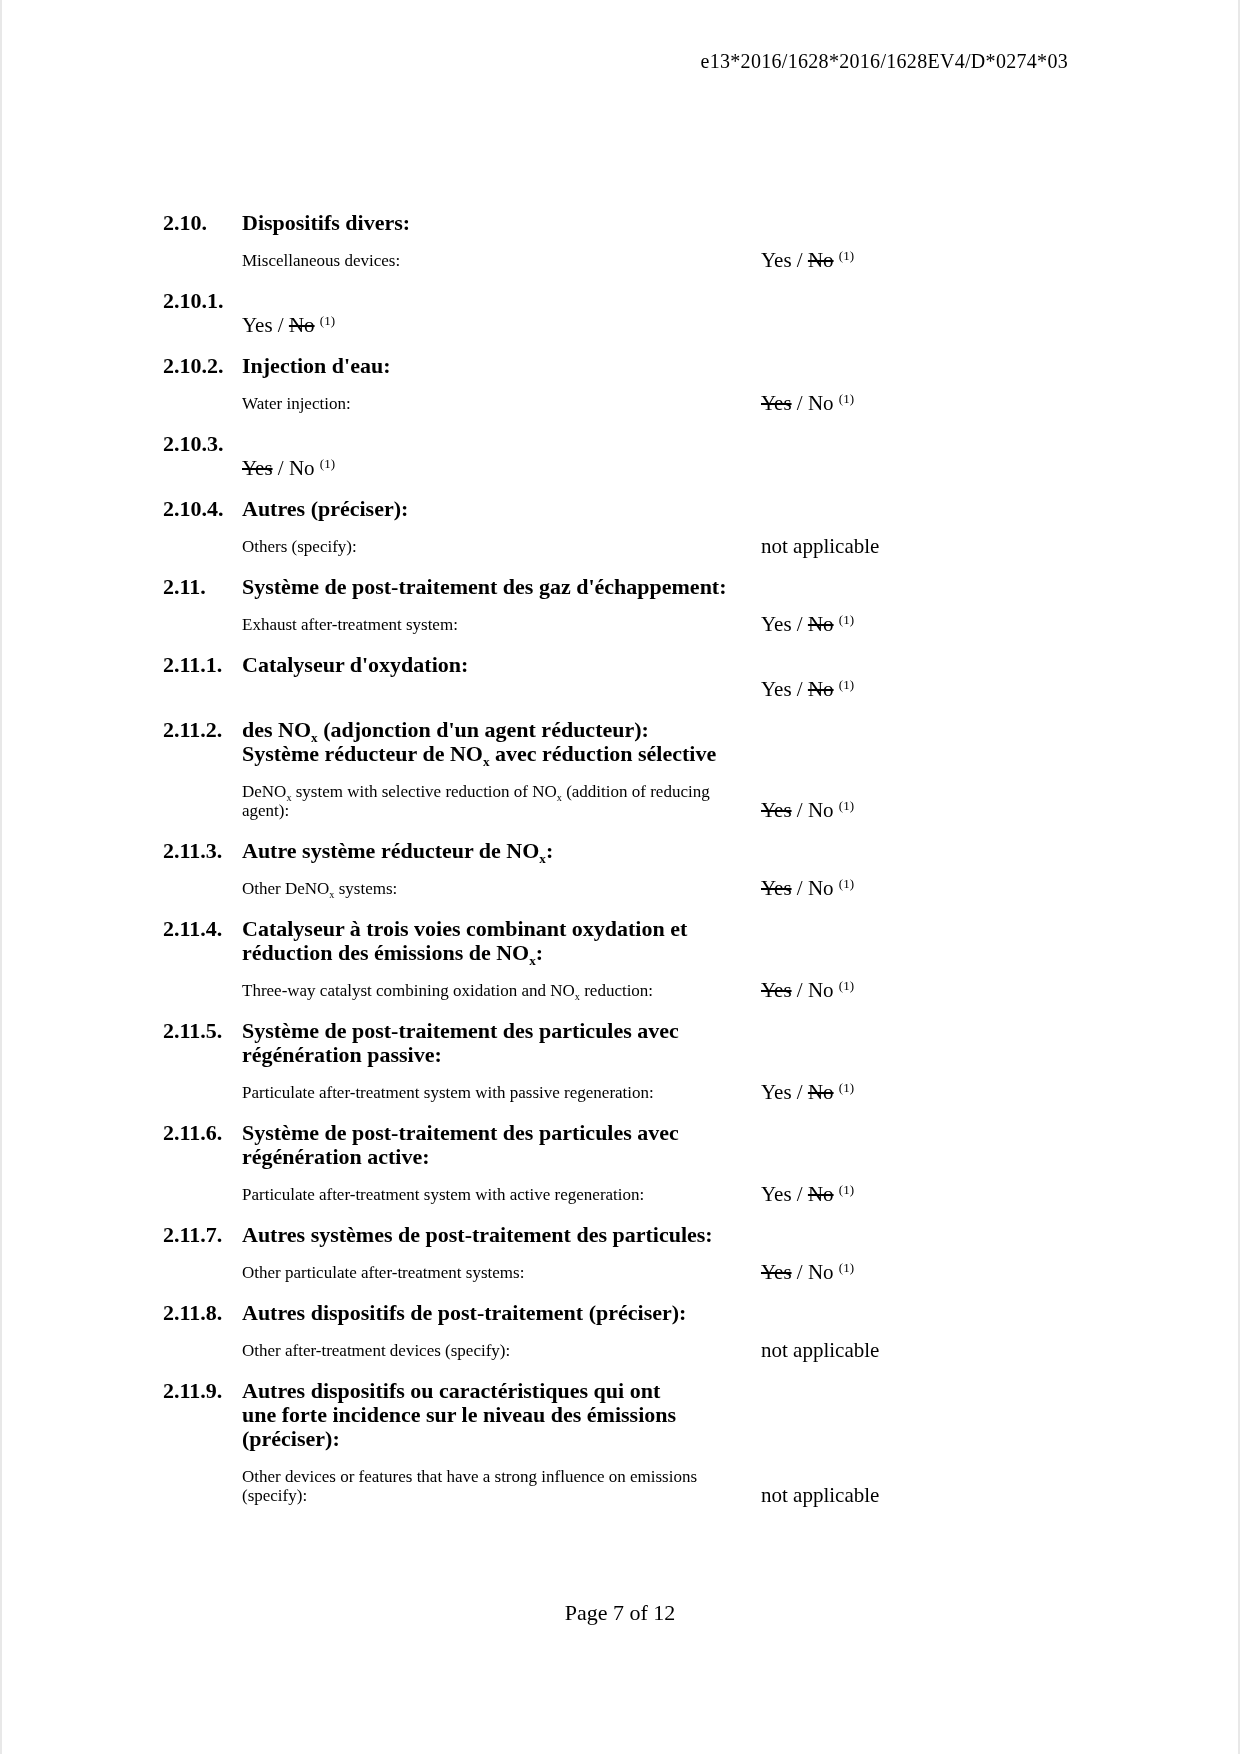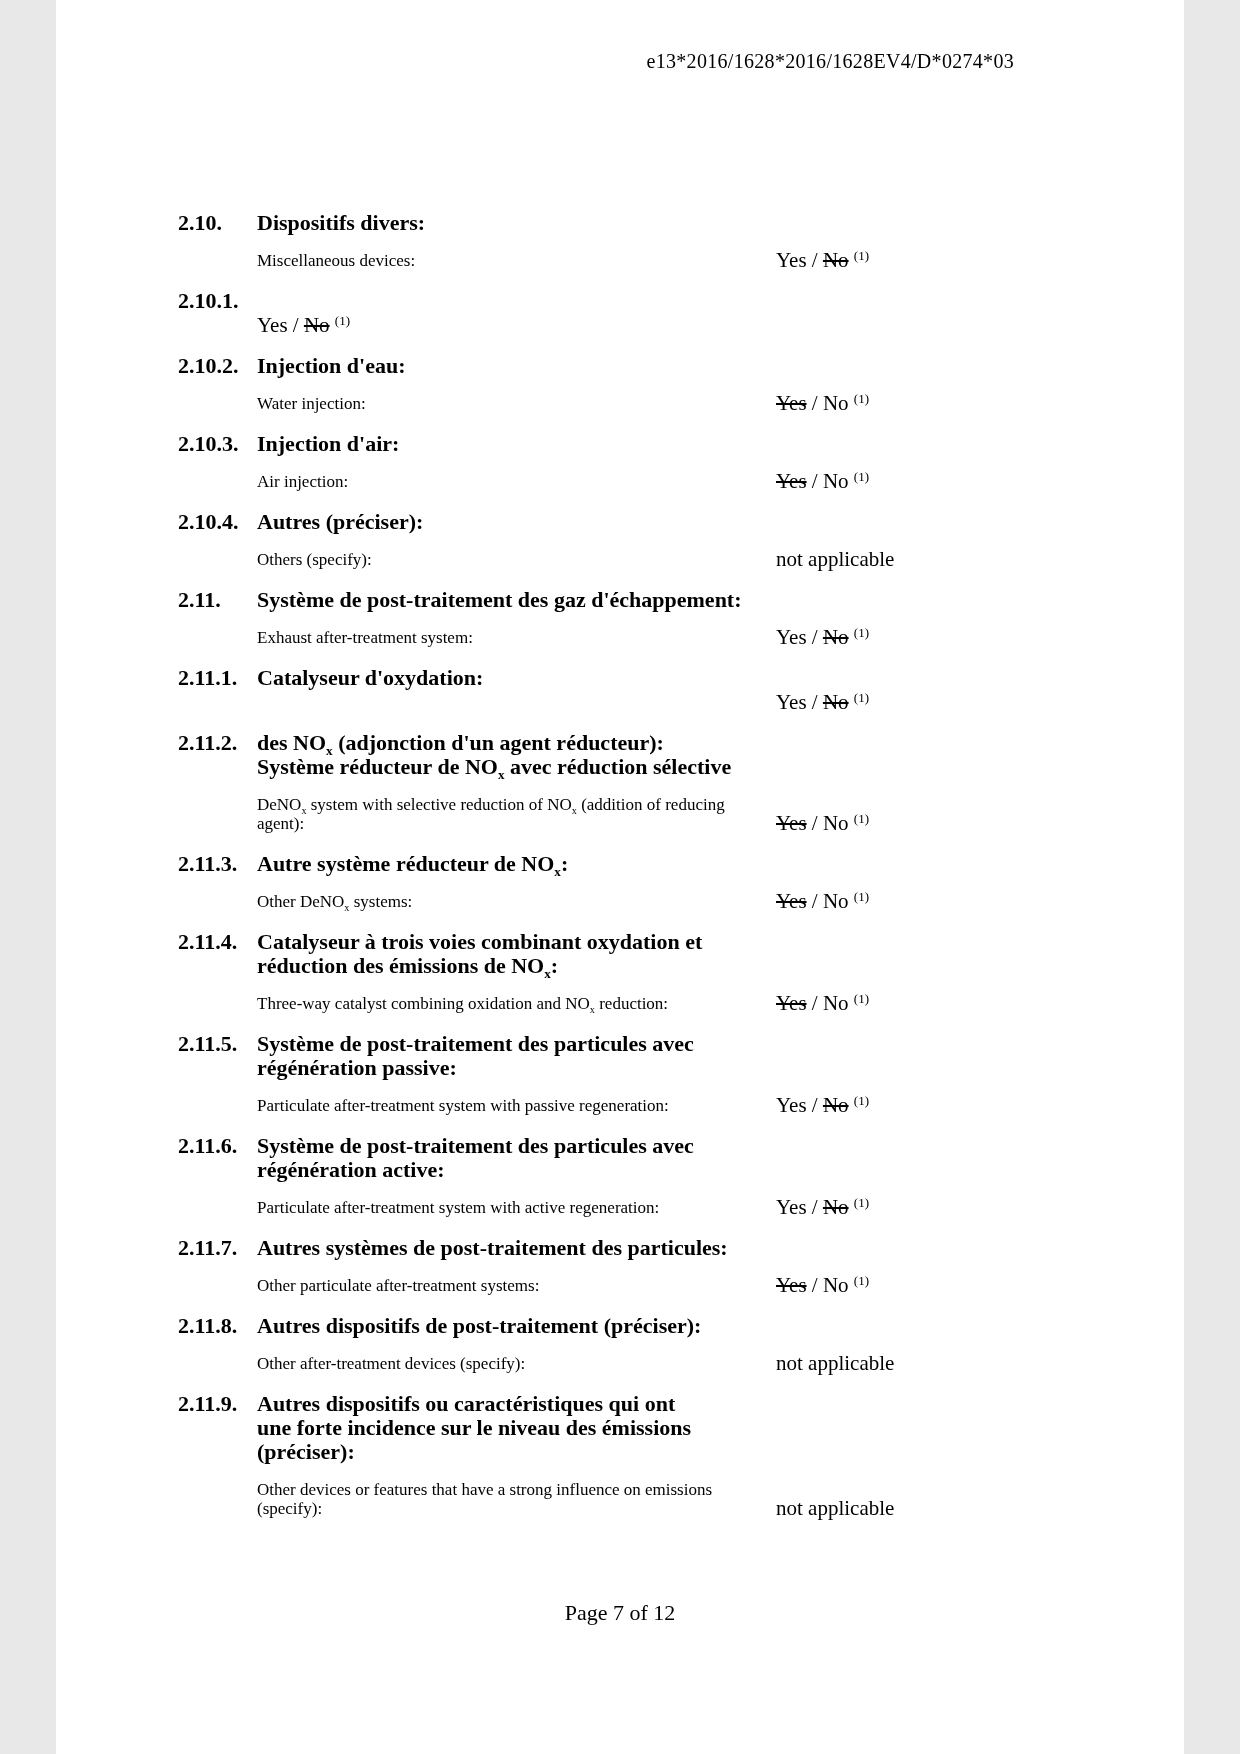--- a/index.html
+++ b/index.html
@@ -1,20 +1,20 @@
 <!DOCTYPE html>
 <html><head>
 <meta charset="utf-8">
 <style>
   * { box-sizing: border-box; }
   html, body { margin: 0; padding: 0; }
   body { background: #e8e8e8; }
   .page {
     position: relative;
-    width: 1128px;
+    width: 1236px;
     height: 1754px;
     margin: 0 auto;
     background: #ffffff;
     color: #000000;
     font-family: "Liberation Serif", "DejaVu Serif", serif;
     overflow: hidden;
   }
   .header {
     position: absolute;
     top: 50px;
@@ -28,20 +28,21 @@
     top: 211px;
     left: 122px;
     width: 950px;
   }
   .row { display: flex; align-items: flex-start; margin-bottom: 19px; }
   .num {
     flex: 0 0 79px;
     font-size: 22px;
     font-weight: bold;
     line-height: 24px;
+    margin-left: 39px;
   }
   .main { flex: 0 0 519px; }
   .title { font-size: 22px; font-weight: bold; line-height: 24px; }
   .title div { white-space: nowrap; }
   .subtitle { font-size: 17px; line-height: 19px; margin-top: 16px; }
   .subtitle div { white-space: nowrap; }
   .value {
     font-size: 21px;
     line-height: 19px;
     align-self: flex-end;
@@ -99,28 +100,20 @@
           </div>
       <div class="subtitle">
             <div>Water injection:</div>
           </div>
     </div>
     <div class="value"><span class="struck">Yes</span> / <span>No</span> <sup class="fn">(1)</sup></div>
   </section>
 
   <section class="row">
     <div class="num">2.10.3.</div>
-    <div class="main">
-      <div class="title">
-            <div>Injection d'air:</div>
-          </div>
-      <div class="subtitle">
-            <div>Air injection:</div>
-          </div>
-    </div>
     <div class="value"><span class="struck">Yes</span> / <span>No</span> <sup class="fn">(1)</sup></div>
   </section>
 
   <section class="row">
     <div class="num">2.10.4.</div>
     <div class="main">
       <div class="title">
             <div>Autres (préciser):</div>
           </div>
       <div class="subtitle">

